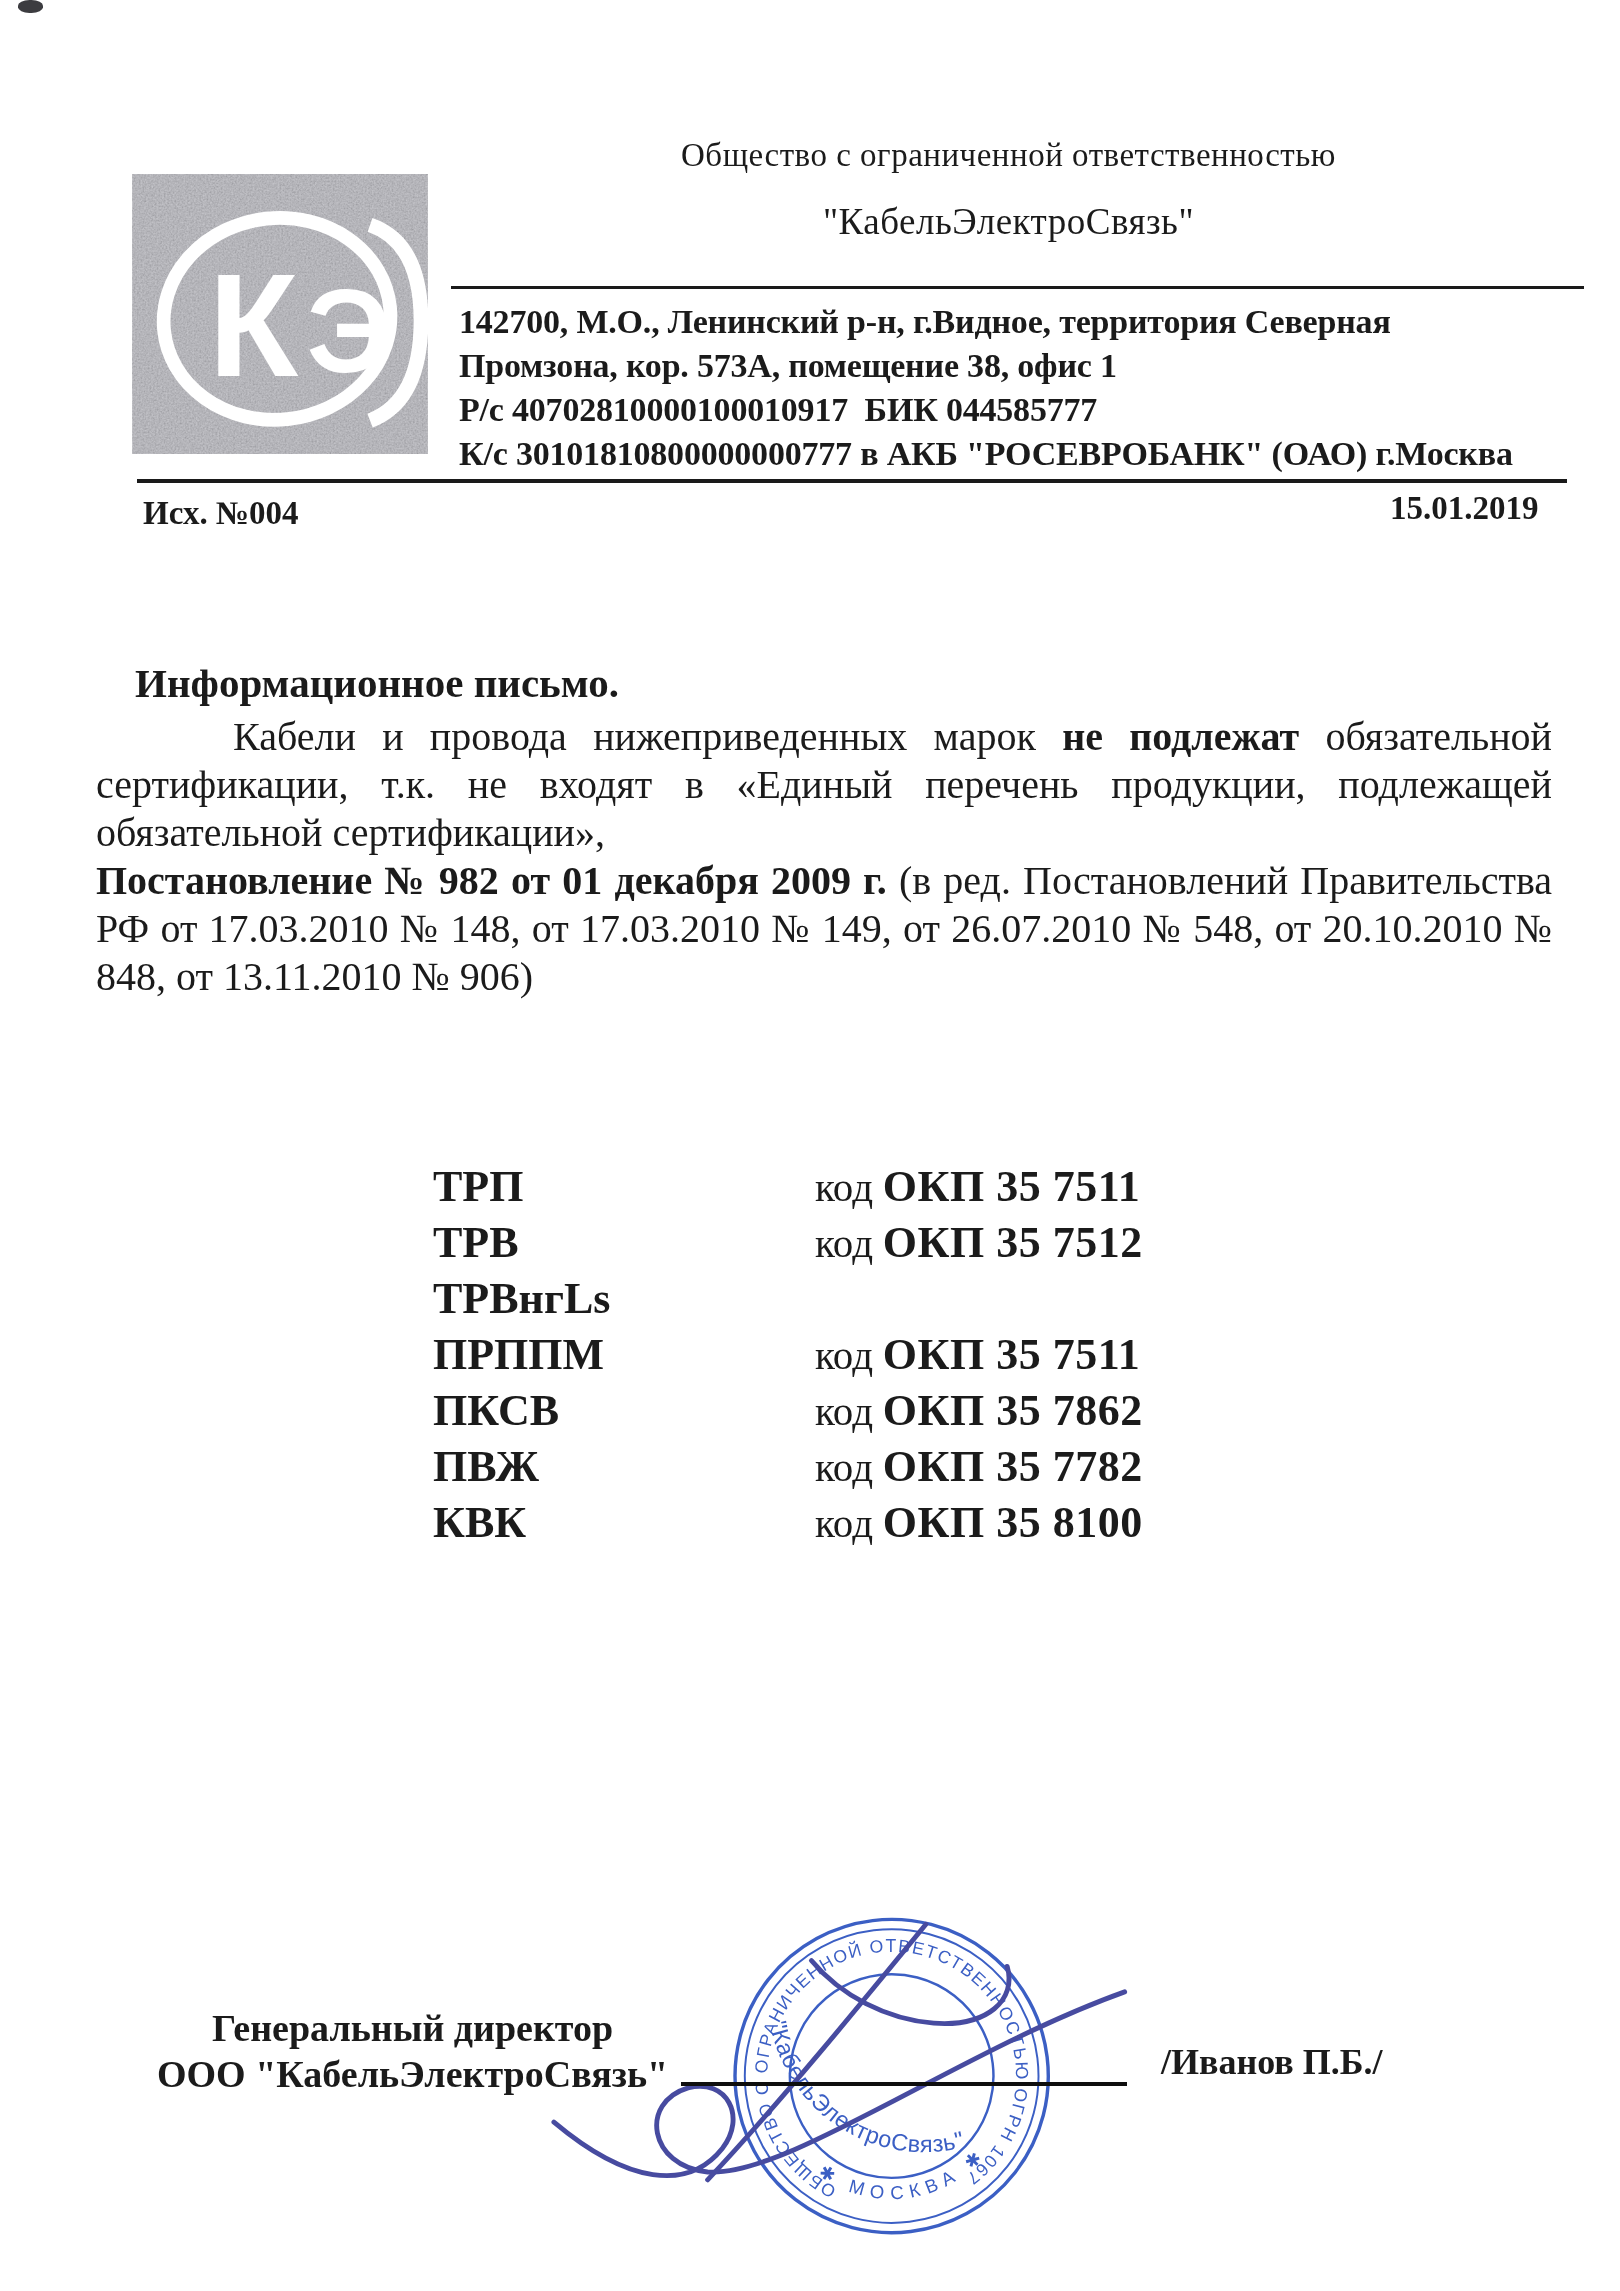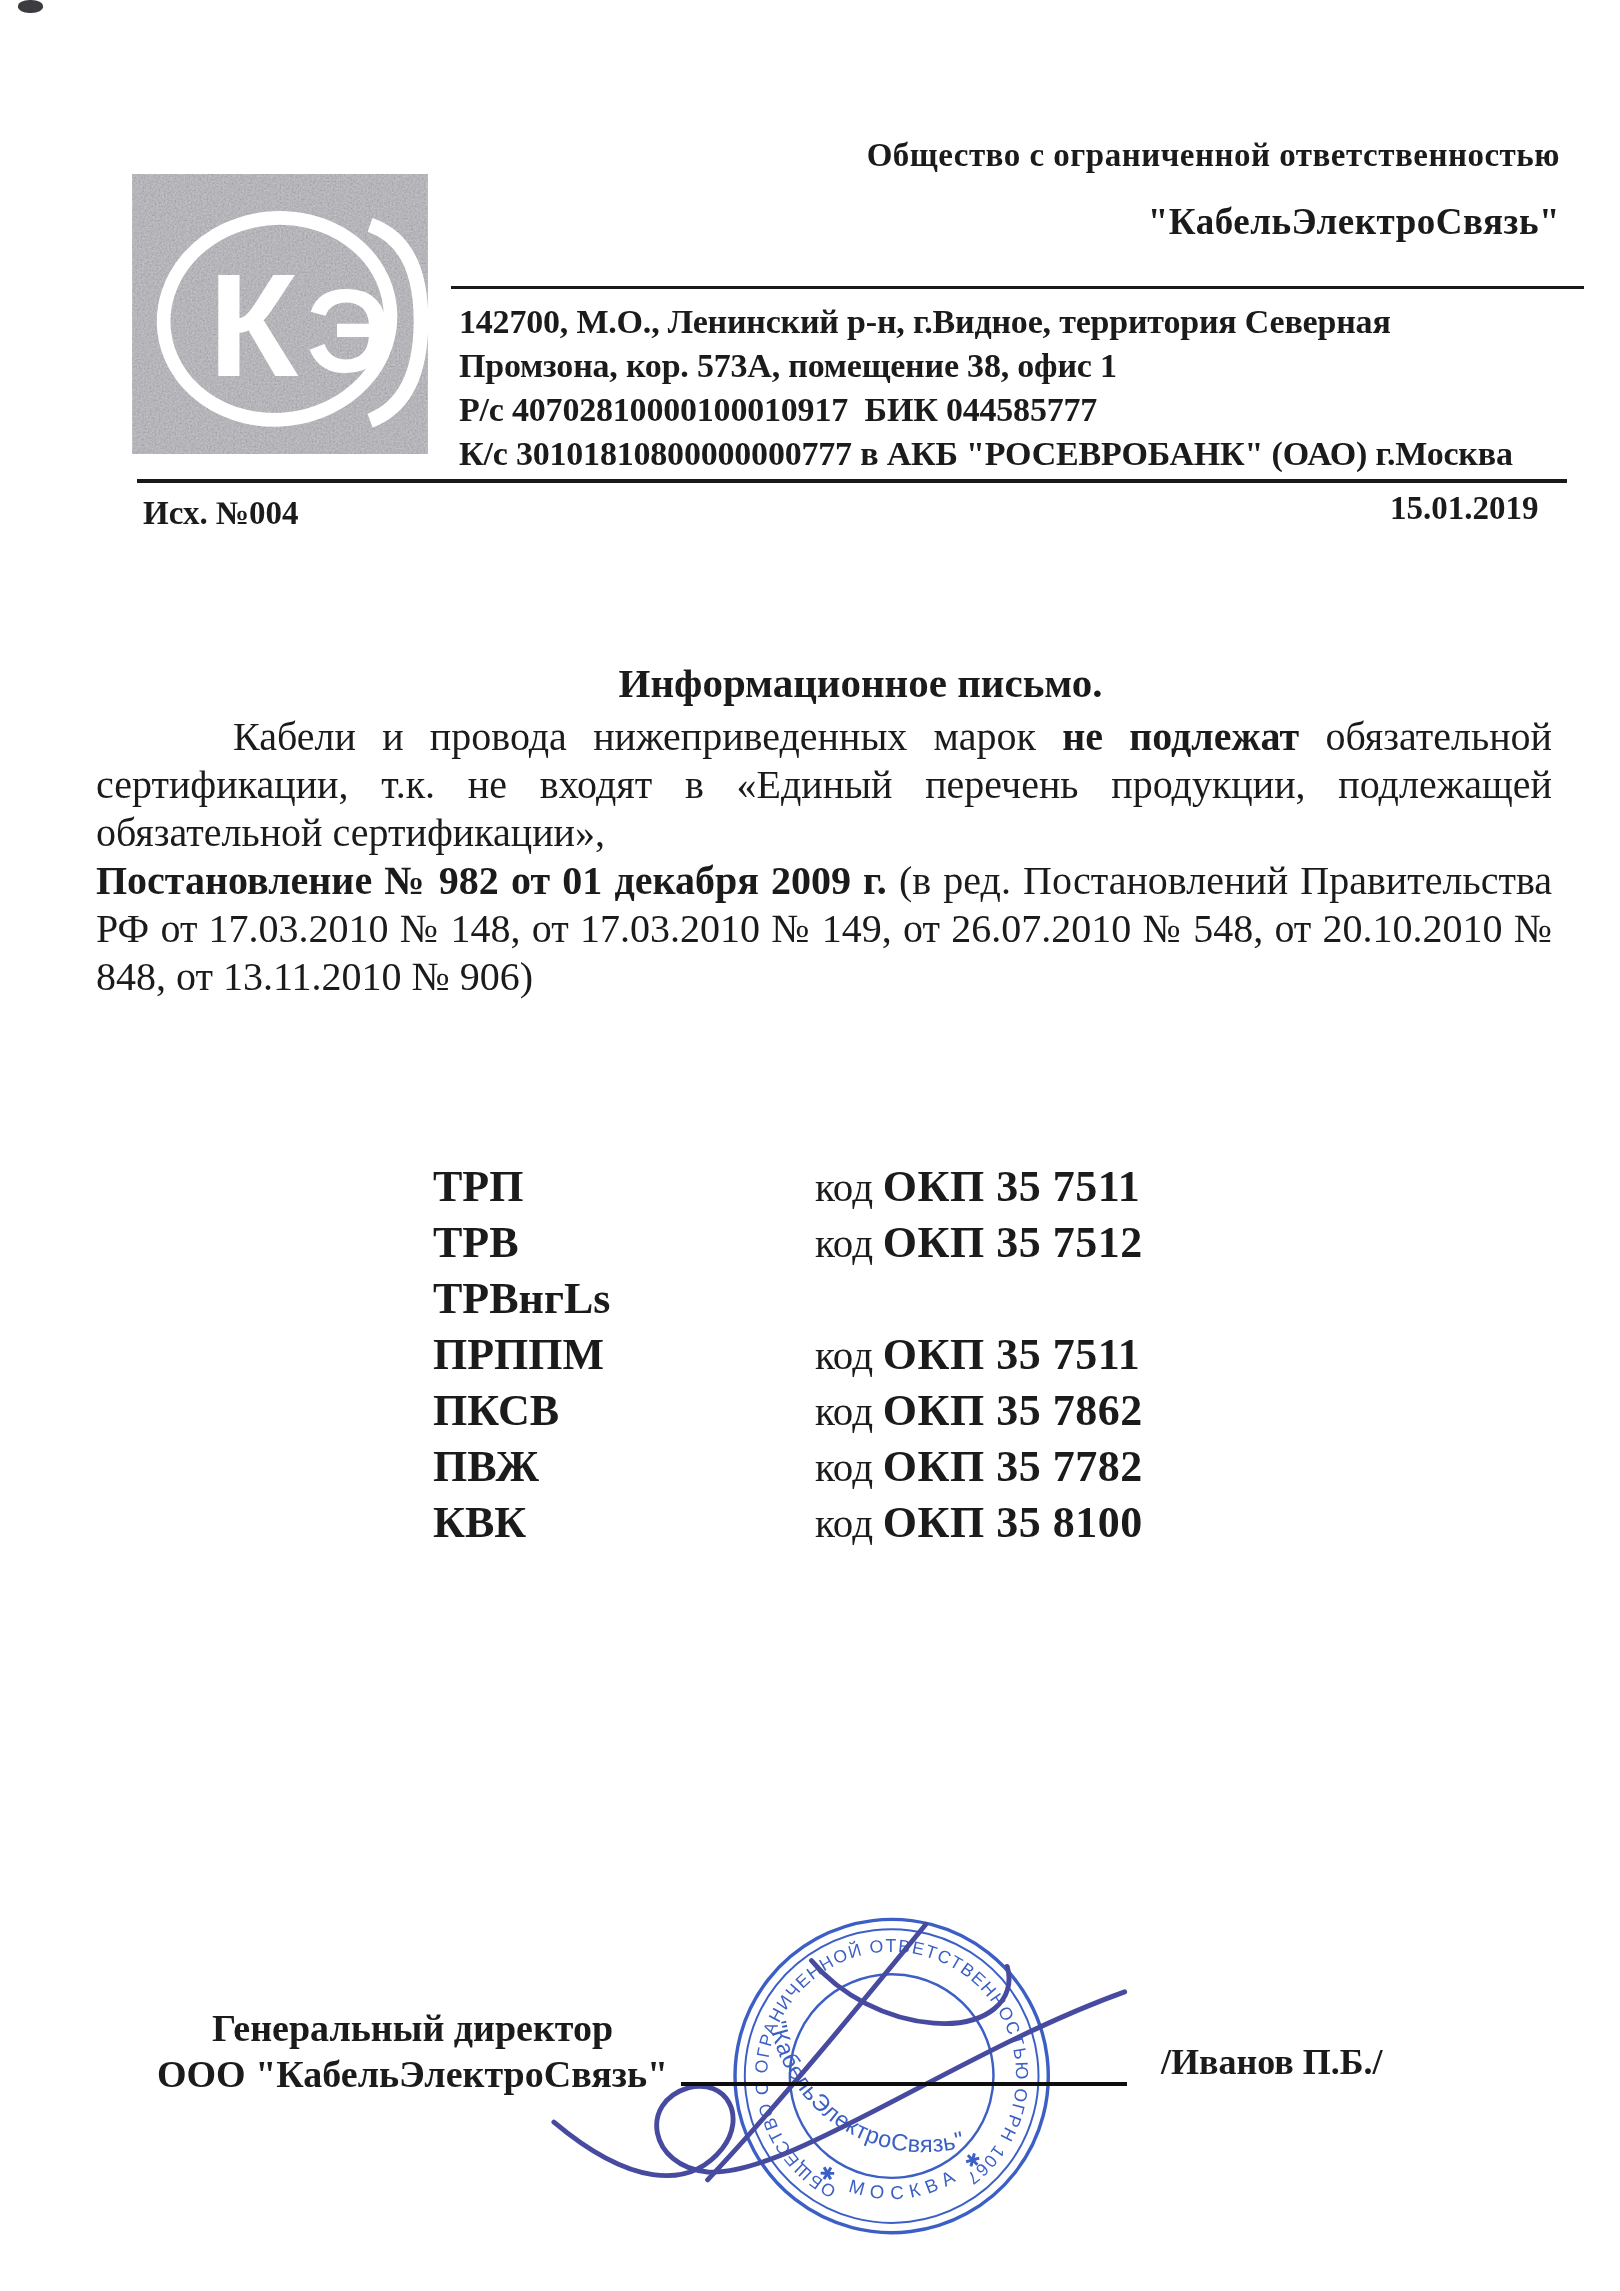--- a/index.html
+++ b/index.html
@@ -5,31 +5,31 @@
   html,body{margin:0;padding:0;}
   body{
     width:1620px;height:2292px;background:#ffffff;position:relative;
     font-family:"Liberation Serif","DejaVu Serif",serif;color:#1b1b1b;
     overflow:hidden;
   }
   .abs{position:absolute;}
   
   .scan-speck{left:17.6px;top:0;width:25.5px;height:12.7px;background:#3c3c40;border-radius:45%;}
   .logo-box{left:132px;top:174px;width:296px;height:280px;}
-  .head-center{left:423px;top:137px;width:1137px;text-align:right;font-weight:bold;}
+  .head-center{left:440px;top:137px;width:1137px;text-align:center;font-weight:normal;}
   .org-type{font-size:33px;letter-spacing:0.5px;}
   .company-name{font-size:37px;margin-top:25.5px;letter-spacing:0.5px;}
   .rule{background:#1a1a1a;height:2.9px;}
   .rule1{left:451px;top:286px;width:1133px;}
   .rule2{left:137px;top:479px;width:1430px;height:3.9px;}
   .address{left:459px;top:300px;width:1117px;font-size:34px;font-weight:bold;line-height:44px;letter-spacing:-0.2px;}
   .ref-number{left:143px;top:495px;font-size:33px;font-weight:bold;}
   .doc-date{left:1390px;top:490px;font-size:33px;font-weight:bold;}
   
-  .letter-title{left:135px;top:659px;width:1451px;text-align:center;font-size:41px;font-weight:bold;}
+  .letter-title{left:135px;top:659px;width:1451px;font-size:41px;font-weight:bold;}
   .body-text{left:96px;top:713px;width:1456px;font-size:40px;line-height:48px;text-align:justify;}
   .body-text p{margin:0;}
   .body-text p.first{text-indent:137px;}
   
   .product-table{left:433px;top:1161px;width:804px;font-size:44px;}
   .product-row{display:flex;height:56px;align-items:flex-start;}
   .product-mark{width:382px;font-weight:bold;}
   .code-label{font-size:41px;font-weight:normal;margin-right:9.8px;}
   .code-value{font-weight:bold;letter-spacing:0.5px;}
   

